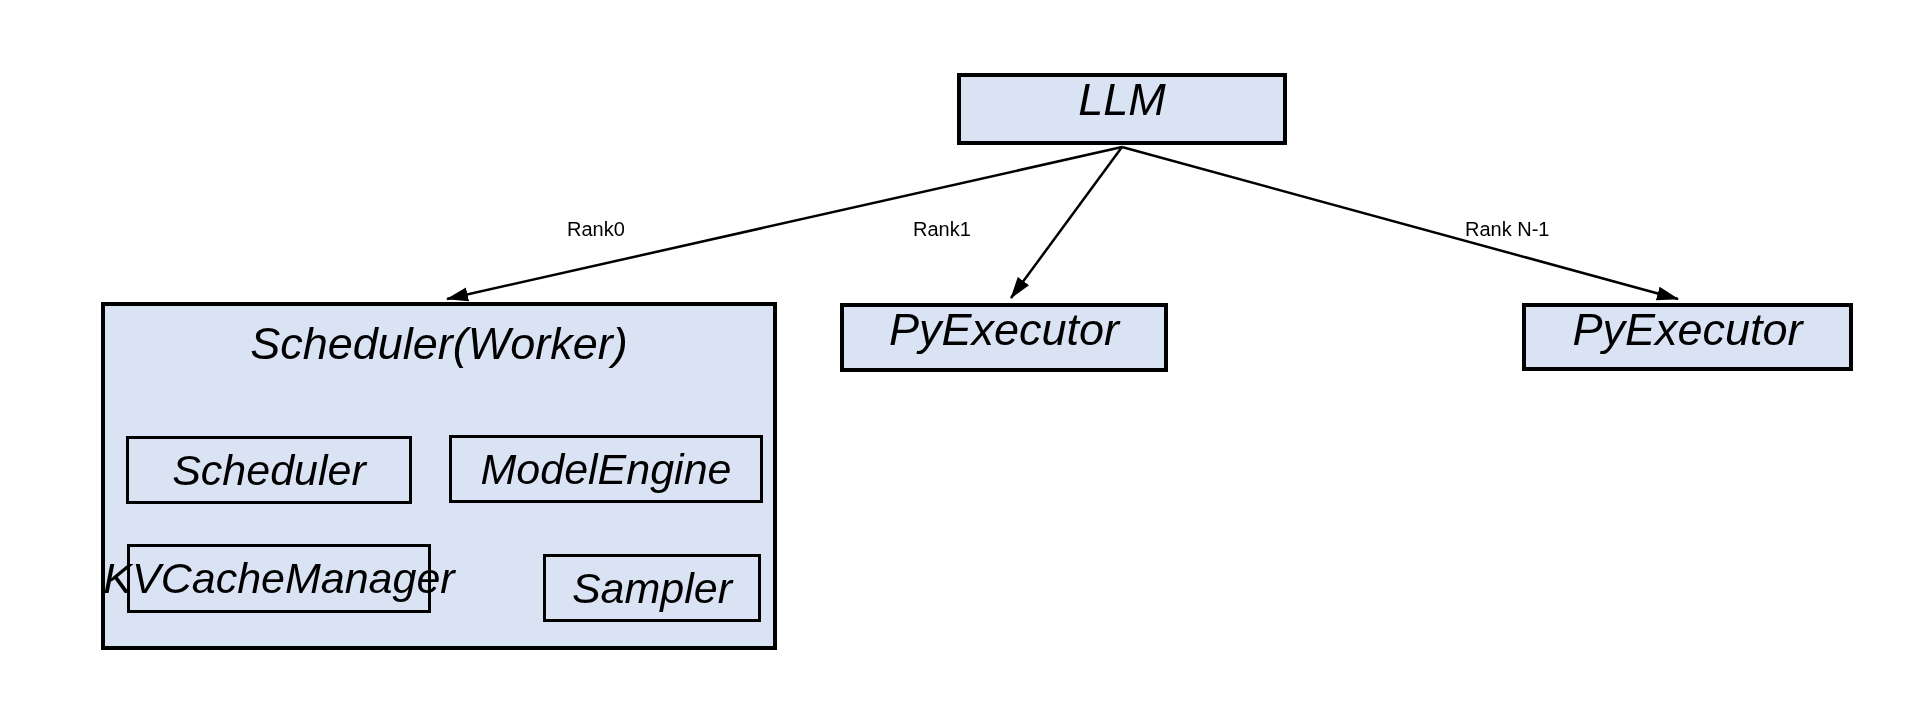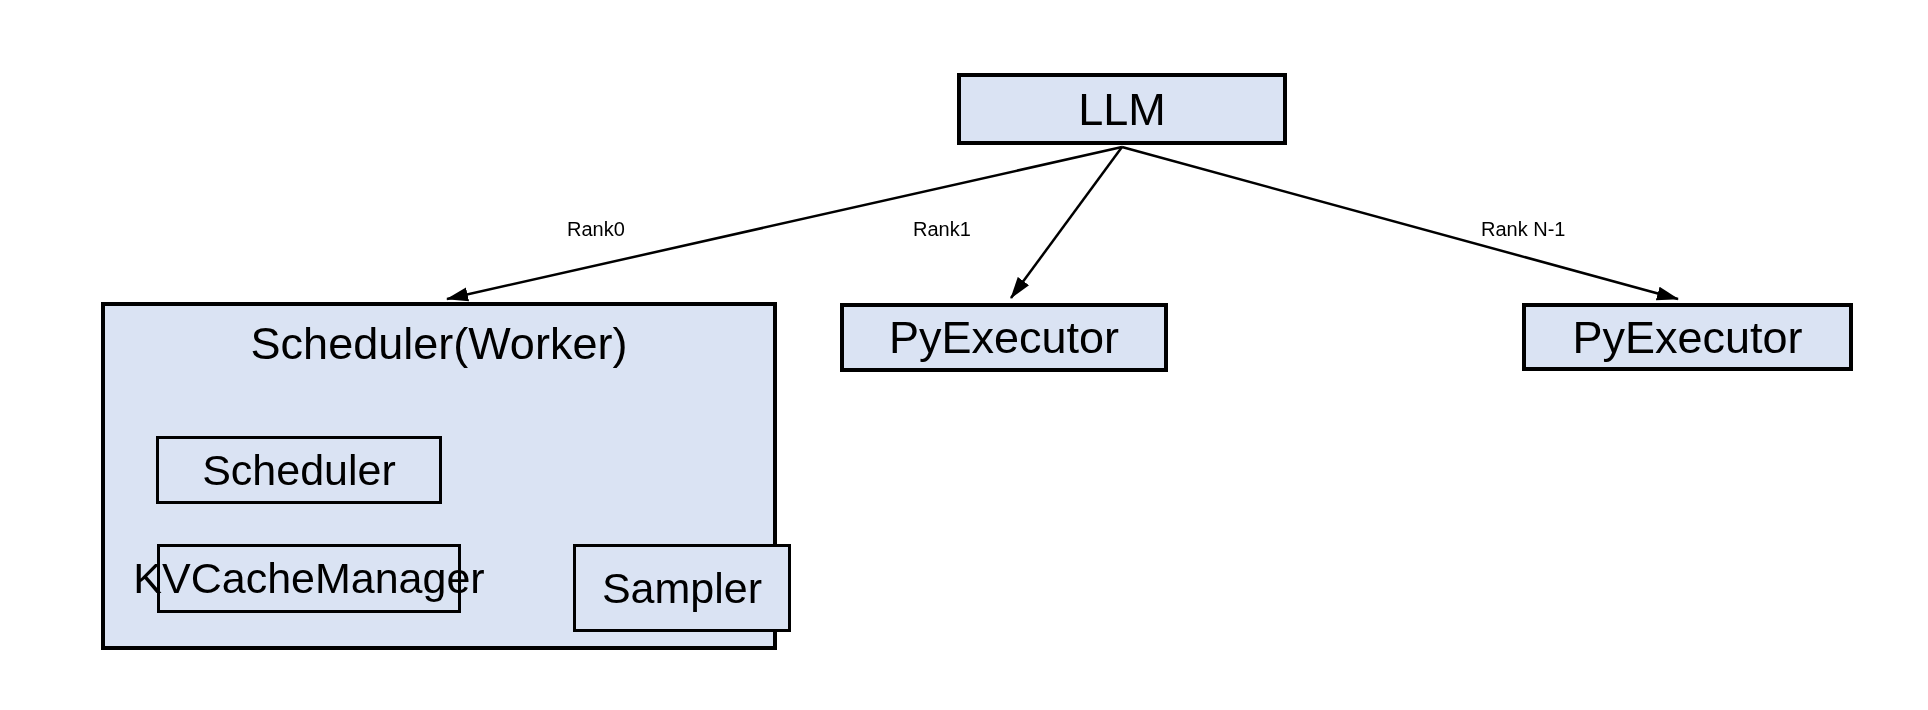--- a/index.html
+++ b/index.html
@@ -15,25 +15,25 @@
     font-family: "Liberation Sans", sans-serif;
     color: var(--text, #000000);
     overflow: hidden;
   }
   .node {
     position: absolute;
     box-sizing: border-box;
     background: var(--node-fill, #dae3f3);
     border: 4px solid var(--node-border, #000000);
     display: flex;
-    align-items: center;
     justify-content: center;
     font-size: 45px;
     line-height: 1;
     white-space: nowrap;
+    font-style: italic;
   }
   .node-llm        { left: 957px;  top: 73px;  width: 330px; height: 72px; }
   .node-worker     { left: 101px;  top: 302px; width: 676px; height: 348px;
                      display: block; }
   .node-exec-mid   { left: 840px;  top: 303px; width: 328px; height: 69px; }
   .node-exec-right { left: 1522px; top: 303px; width: 331px; height: 68px; }
 
   .worker-title {
     position: absolute;
     left: 0; right: 0; top: 15px;
@@ -45,26 +45,25 @@
     position: absolute;
     box-sizing: border-box;
     background: var(--node-fill, #dae3f3);
     border: 3px solid var(--node-border, #000000);
     display: flex;
     align-items: center;
     justify-content: center;
     font-size: 43px;
     line-height: 1;
     white-space: nowrap;
-    margin-left: 30px;
   }
   .sub-scheduler   { left: 21px;  top: 130px; width: 286px; height: 68px; }
   .sub-modelengine { left: 344px; top: 129px; width: 314px; height: 68px; }
   .sub-kvcache     { left: 22px;  top: 238px; width: 304px; height: 69px; }
-  .sub-sampler     { left: 438px; top: 238px; width: 218px; height: 88px; }
+  .sub-sampler     { left: 438px; top: 248px; width: 218px; height: 68px; }
 
   #edges-layer {
     position: absolute;
     left: 0; top: 0;
     width: 1928px;
     height: 710px;
     pointer-events: none;
   }
   .edge-line {
     stroke: var(--arrow, #000000);
@@ -73,21 +72,21 @@
   }
   .edge-label {
     position: absolute;
     font-size: 20px;
     line-height: 1;
     white-space: nowrap;
     color: var(--text, #000000);
   }
   .label-rank0 { left: 567px;  top: 219px; }
   .label-rank1 { left: 913px;  top: 219px; text-align: center; }
-  .label-rankn { left: 1465px; top: 219px; margin-left: 16px; }
+  .label-rankn { left: 1465px; top: 219px; }
 </style>
 </head>
 <body>
 
 <div id="canvas">
 
   <svg id="edges-layer" viewBox="0 0 1928 710" xmlns="http://www.w3.org/2000/svg">
     <defs>
       <marker id="arrowhead" markerUnits="userSpaceOnUse" markerWidth="24" markerHeight="16" refX="21" refY="8" orient="auto">
         <path d="M0,1 L22,8 L0,15 Z" fill="#000000"></path>
@@ -105,20 +104,23 @@
   <div class="node node-llm">
     <span>LLM</span>
   </div>
 
   <div class="node node-worker">
     <div class="worker-title">Scheduler(Worker)</div>
 
     <div class="subnode sub-scheduler">
       <span>Scheduler</span>
     </div>
+    <div class="subnode sub-modelengine">
+      <span>ModelEngine</span>
+    </div>
     <div class="subnode sub-kvcache">
       <span>KVCacheManager</span>
     </div>
     <div class="subnode sub-sampler">
       <span>Sampler</span>
     </div>
   </div>
 
   <div class="node node-exec-mid">
     <span>PyExecutor</span>

